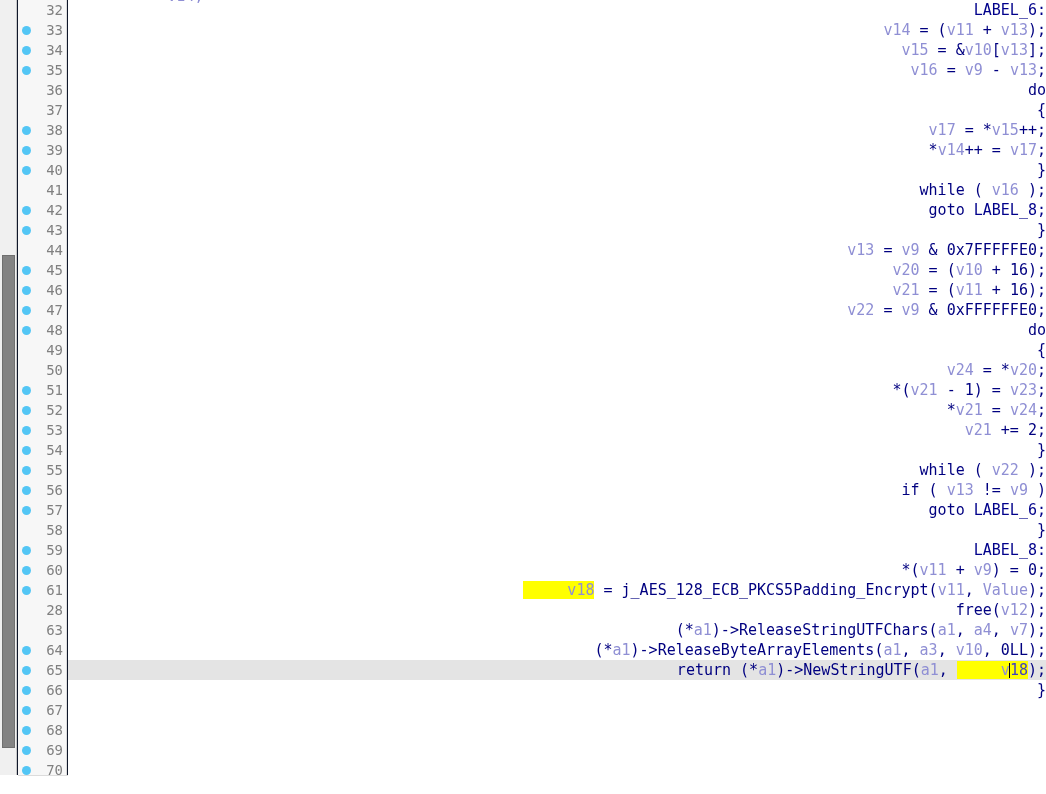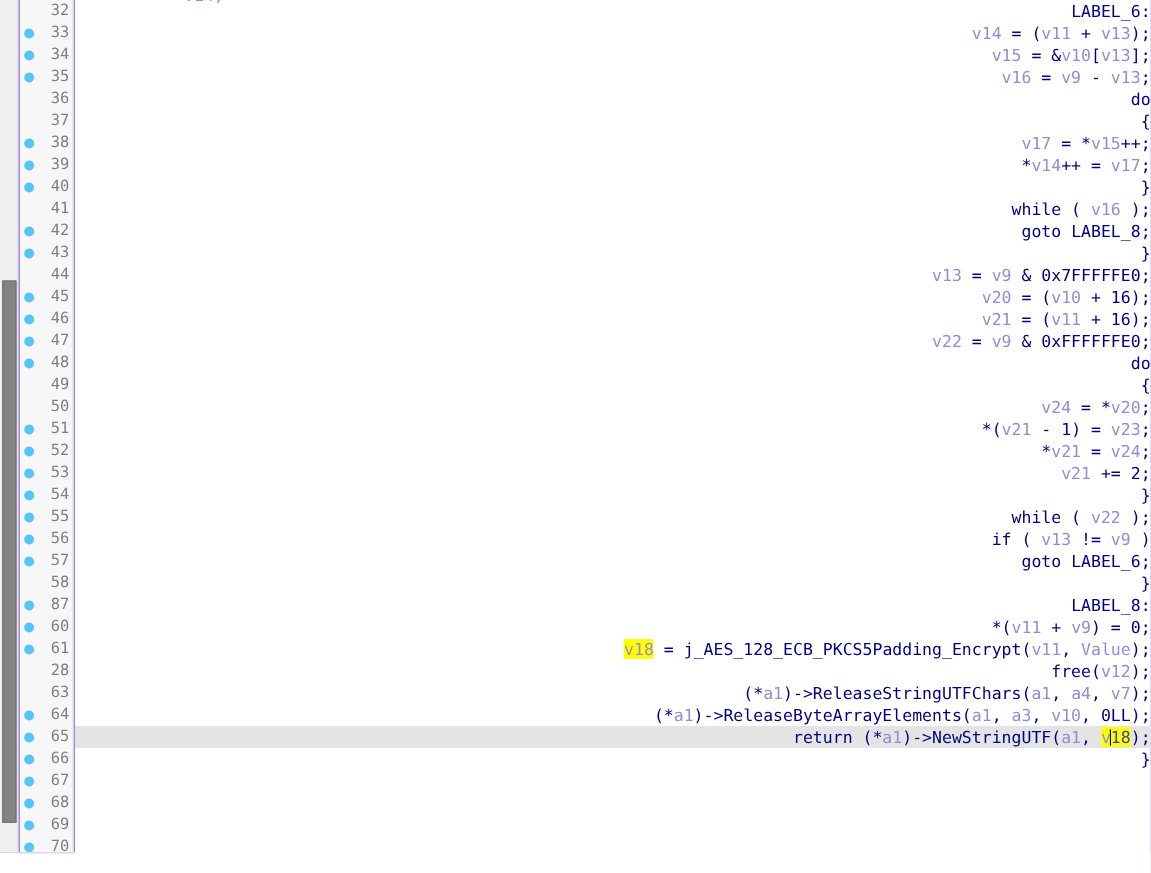--- a/index.html
+++ b/index.html
@@ -13,21 +13,21 @@
     height: 794px;
     overflow: hidden;
     font-family: "DejaVu Sans Mono", "Liberation Mono", monospace;
   }
 
   
   #pseudocode-view {
     position: relative;
     width: 1046px;
     height: 794px;
-    background: #8b5cf6;
+    background: #0f172a;
     box-sizing: border-box;
   }
 
   
   .vscrollbar {
     position: absolute;
     left: 0;
     top: 0;
     width: 17px;
     height: 775px;
@@ -134,21 +134,21 @@
 
   
   .tk-var      { color: #8f8fd4; }
   .tk-kw       { color: #000080; }
   .tk-punct    { color: #000080; }
   .tk-num      { color: #000080; }
   .tk-fn       { color: #000080; }
   .tk-label    { color: #00008b; }
   .tk-plain    { color: #000080; }
   .tk-hl       { background: #ffff00; color: #4040c0; }
-  .tk-hl-var   { background: #ffff00; color: #8f8fd4; }
+  .tk-hl-var   { background: #ffff00; color: #8f8fd4; padding-left: 44px; }
 
   
   .caret {
     display: inline-block;
     width: 0;
     border-left: 2px solid #000000;
     height: 15px;
     vertical-align: -3px;
     margin: 0 -1px 0 -1px;
   }
@@ -290,21 +290,21 @@
           </div>
           <div class="gutter-row">
             <span class="bp-dot"></span>
             <span class="lineno">57</span>
           </div>
           <div class="gutter-row">
             <span class="lineno">58</span>
           </div>
           <div class="gutter-row">
             <span class="bp-dot"></span>
-            <span class="lineno">87</span>
+            <span class="lineno">59</span>
           </div>
           <div class="gutter-row">
             <span class="bp-dot"></span>
             <span class="lineno">60</span>
           </div>
           <div class="gutter-row">
             <span class="bp-dot"></span>
             <span class="lineno">61</span>
           </div>
           <div class="gutter-row">

